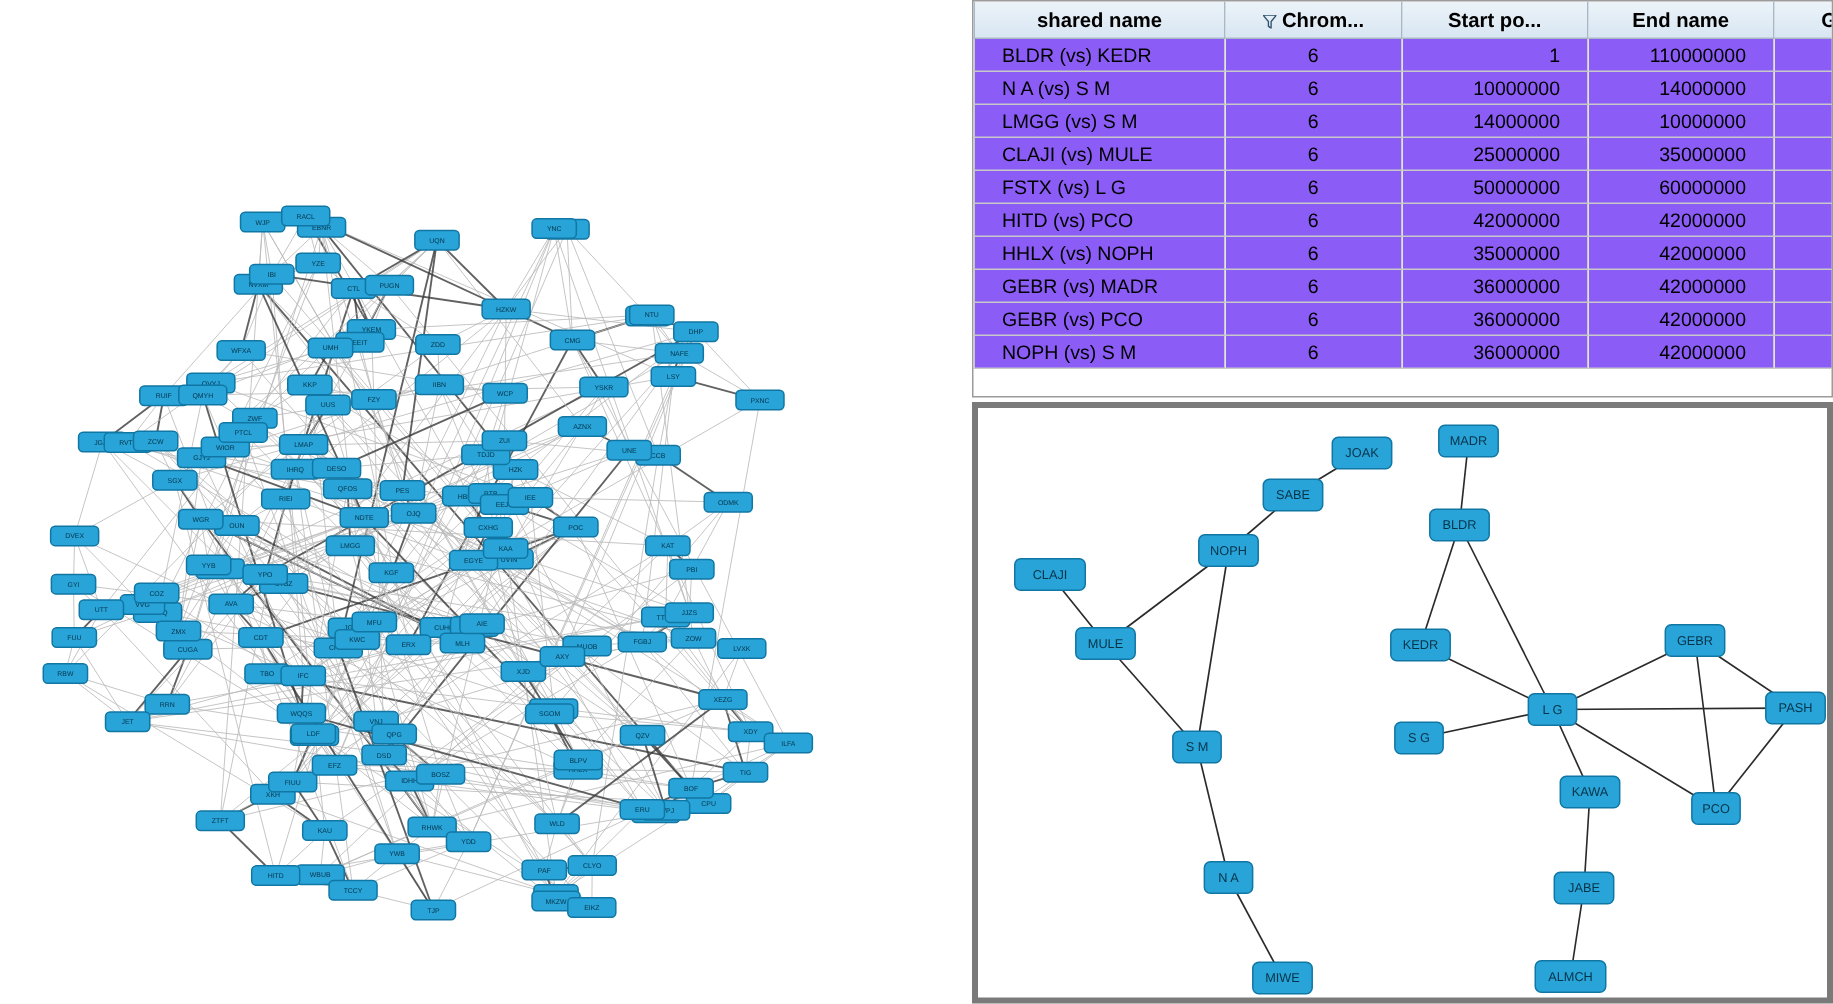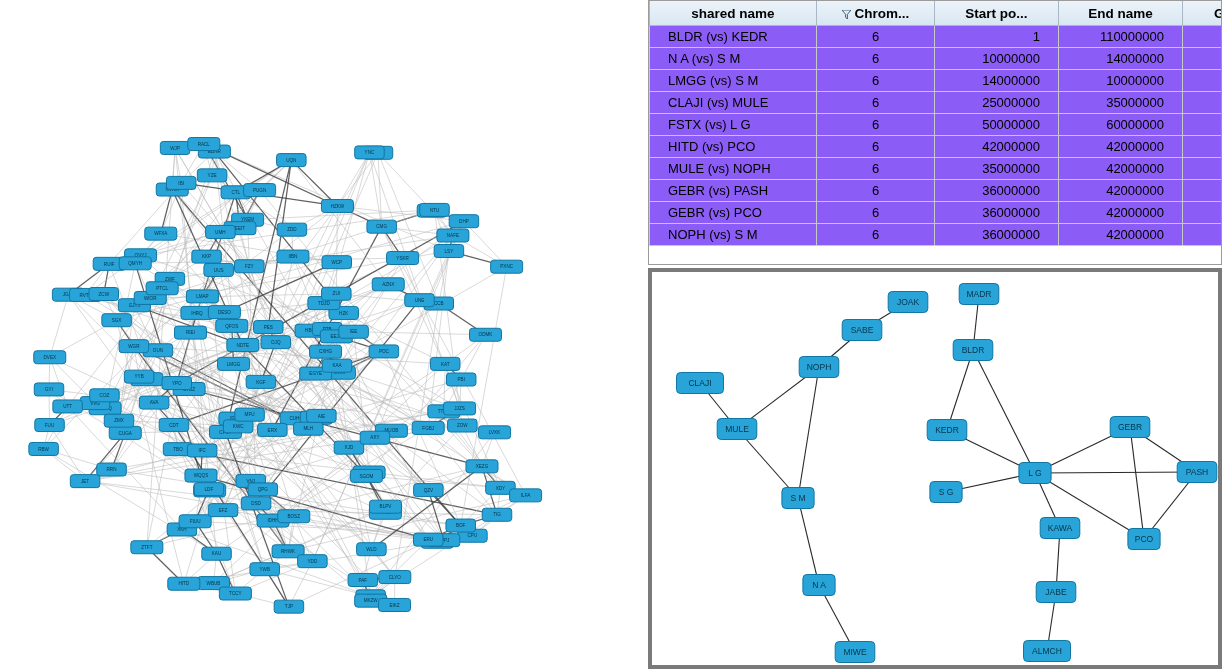--- a/index.html
+++ b/index.html
@@ -1345,28 +1345,28 @@
           <td class="num">16.9</td>
         </tr>
         <tr>
           <td class="">HITD (vs) PCO</td>
           <td class="center">6</td>
           <td class="num">42000000</td>
           <td class="num">42000000</td>
           <td class="num">11.4</td>
         </tr>
         <tr>
-          <td class="">MULE (vs) NOPH</td>
+          <td class="">HHLX (vs) NOPH</td>
           <td class="center">6</td>
           <td class="num">35000000</td>
           <td class="num">42000000</td>
           <td class="num">10.5</td>
         </tr>
         <tr>
-          <td class="">GEBR (vs) PASH</td>
+          <td class="">GEBR (vs) MADR</td>
           <td class="center">6</td>
           <td class="num">36000000</td>
           <td class="num">42000000</td>
           <td class="num">8.9</td>
         </tr>
         <tr>
           <td class="">GEBR (vs) PCO</td>
           <td class="center">6</td>
           <td class="num">36000000</td>
           <td class="num">42000000</td>

